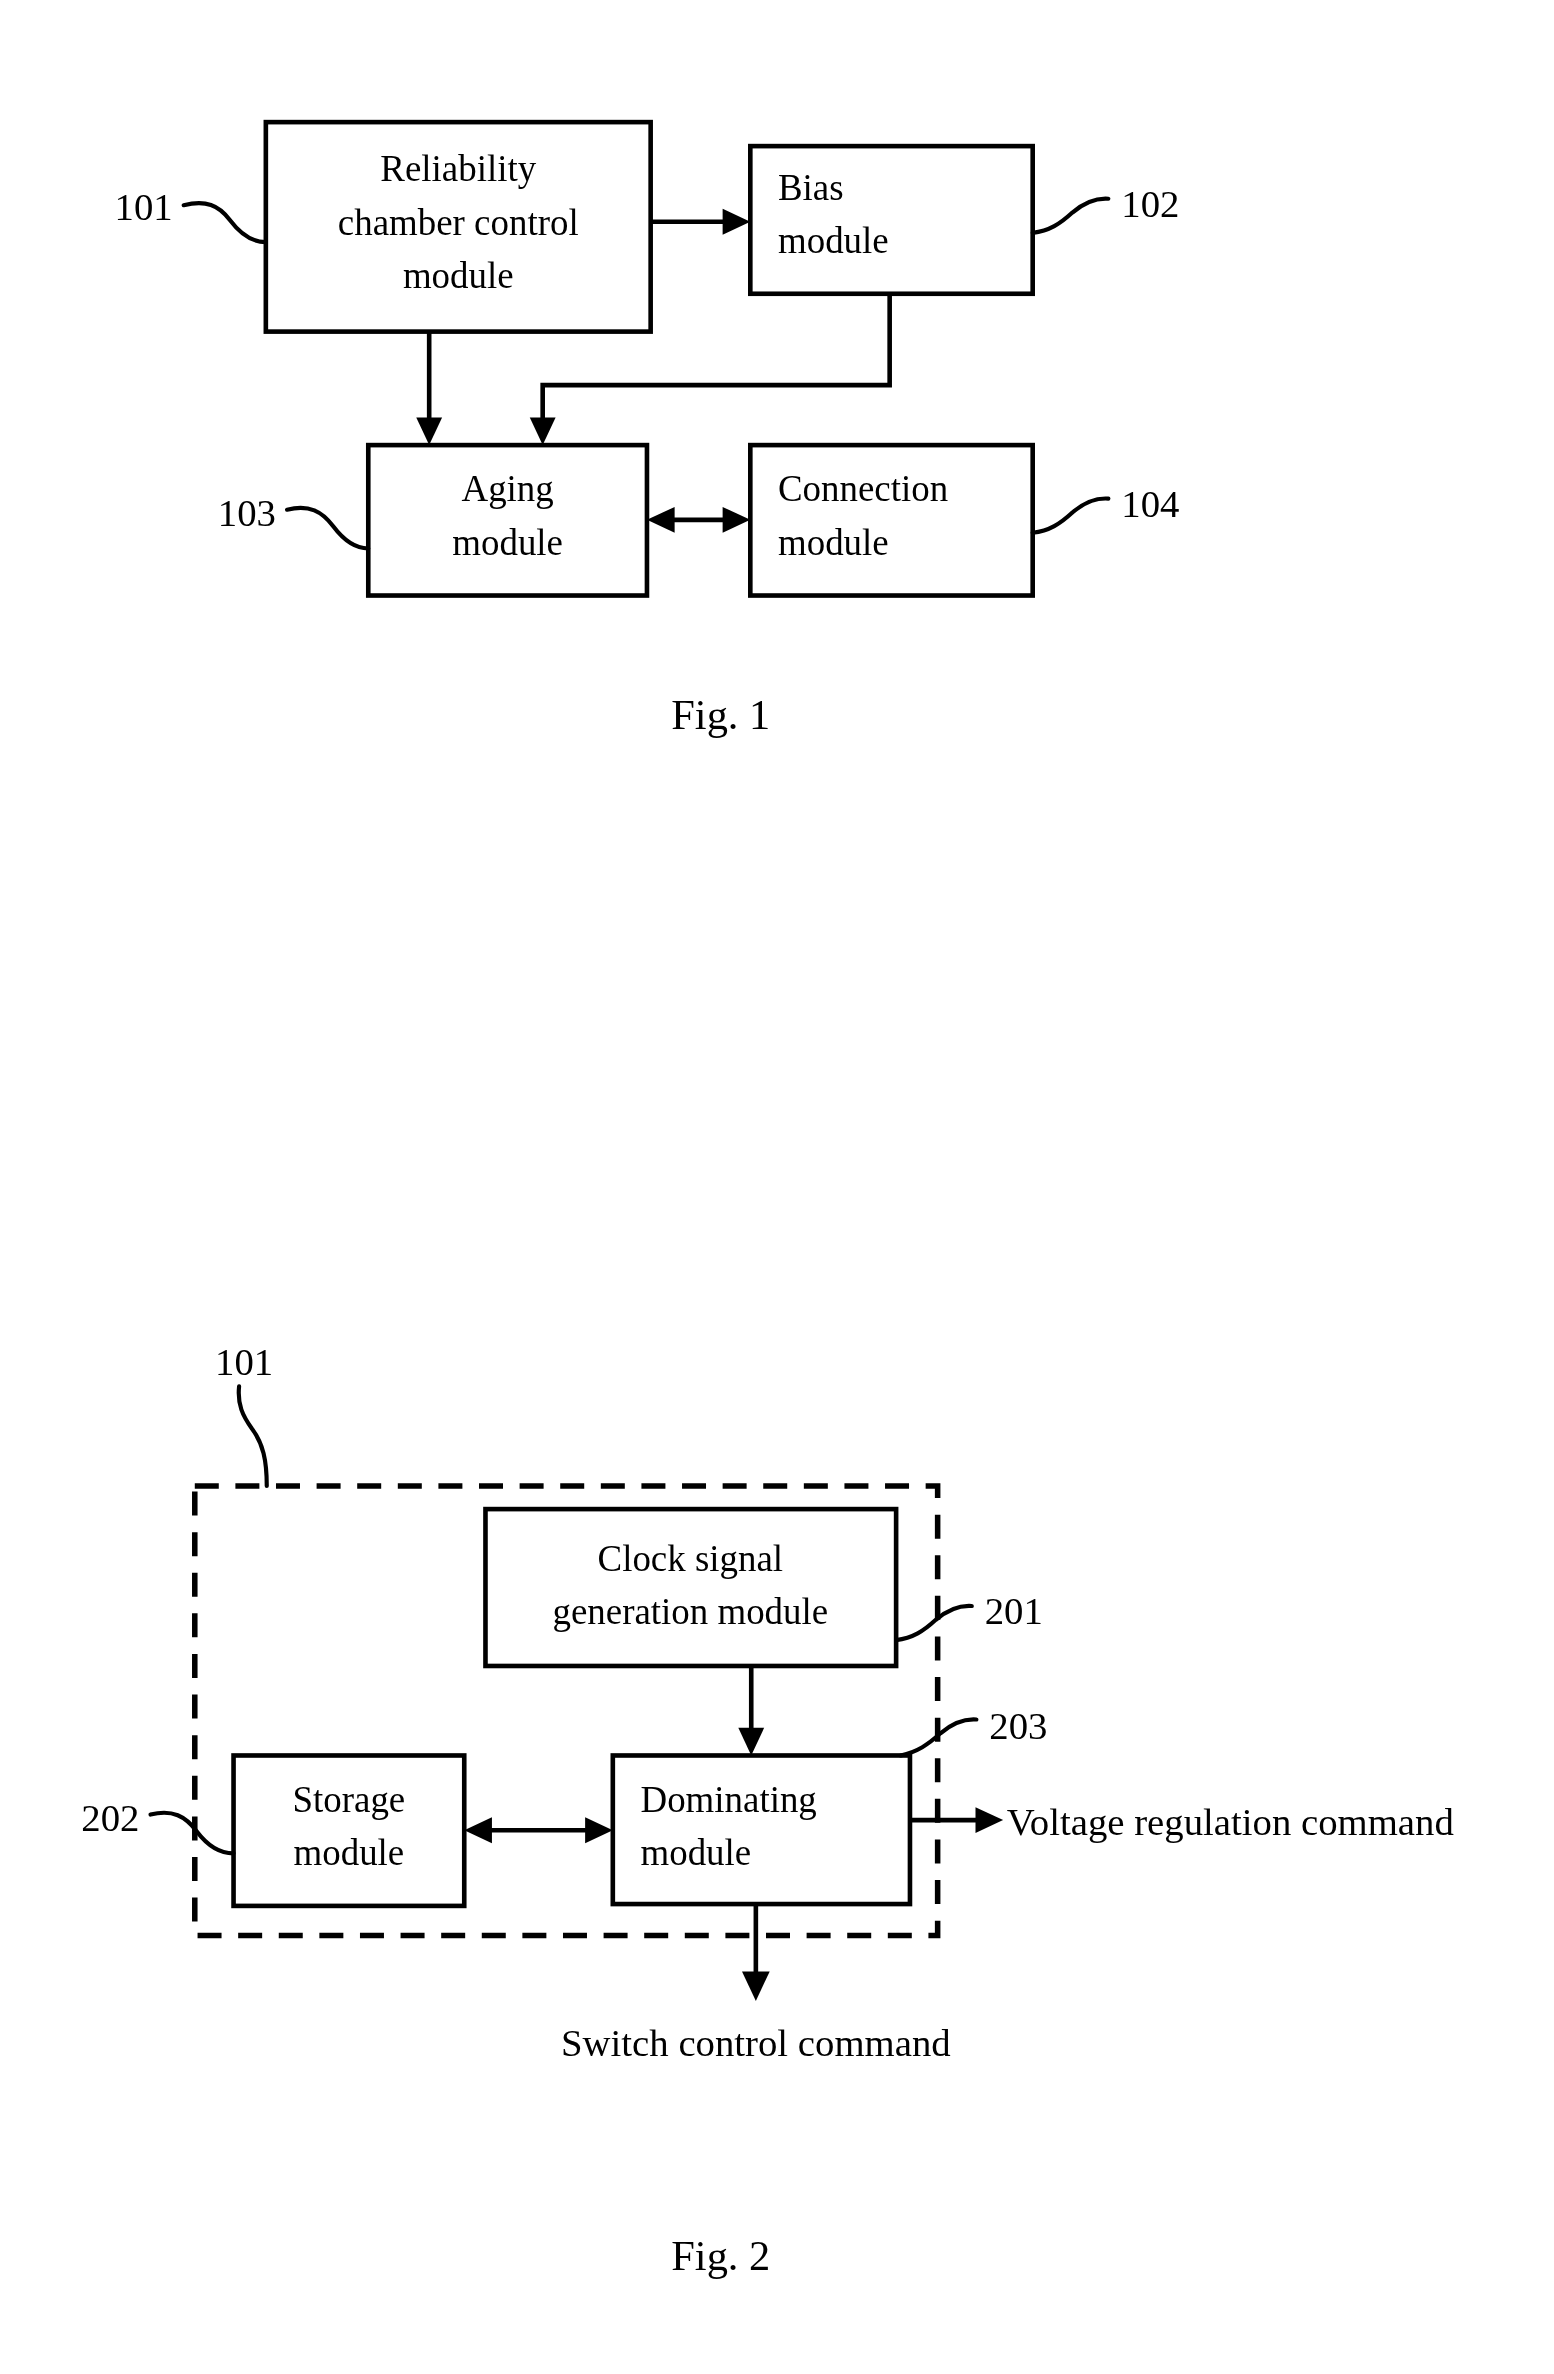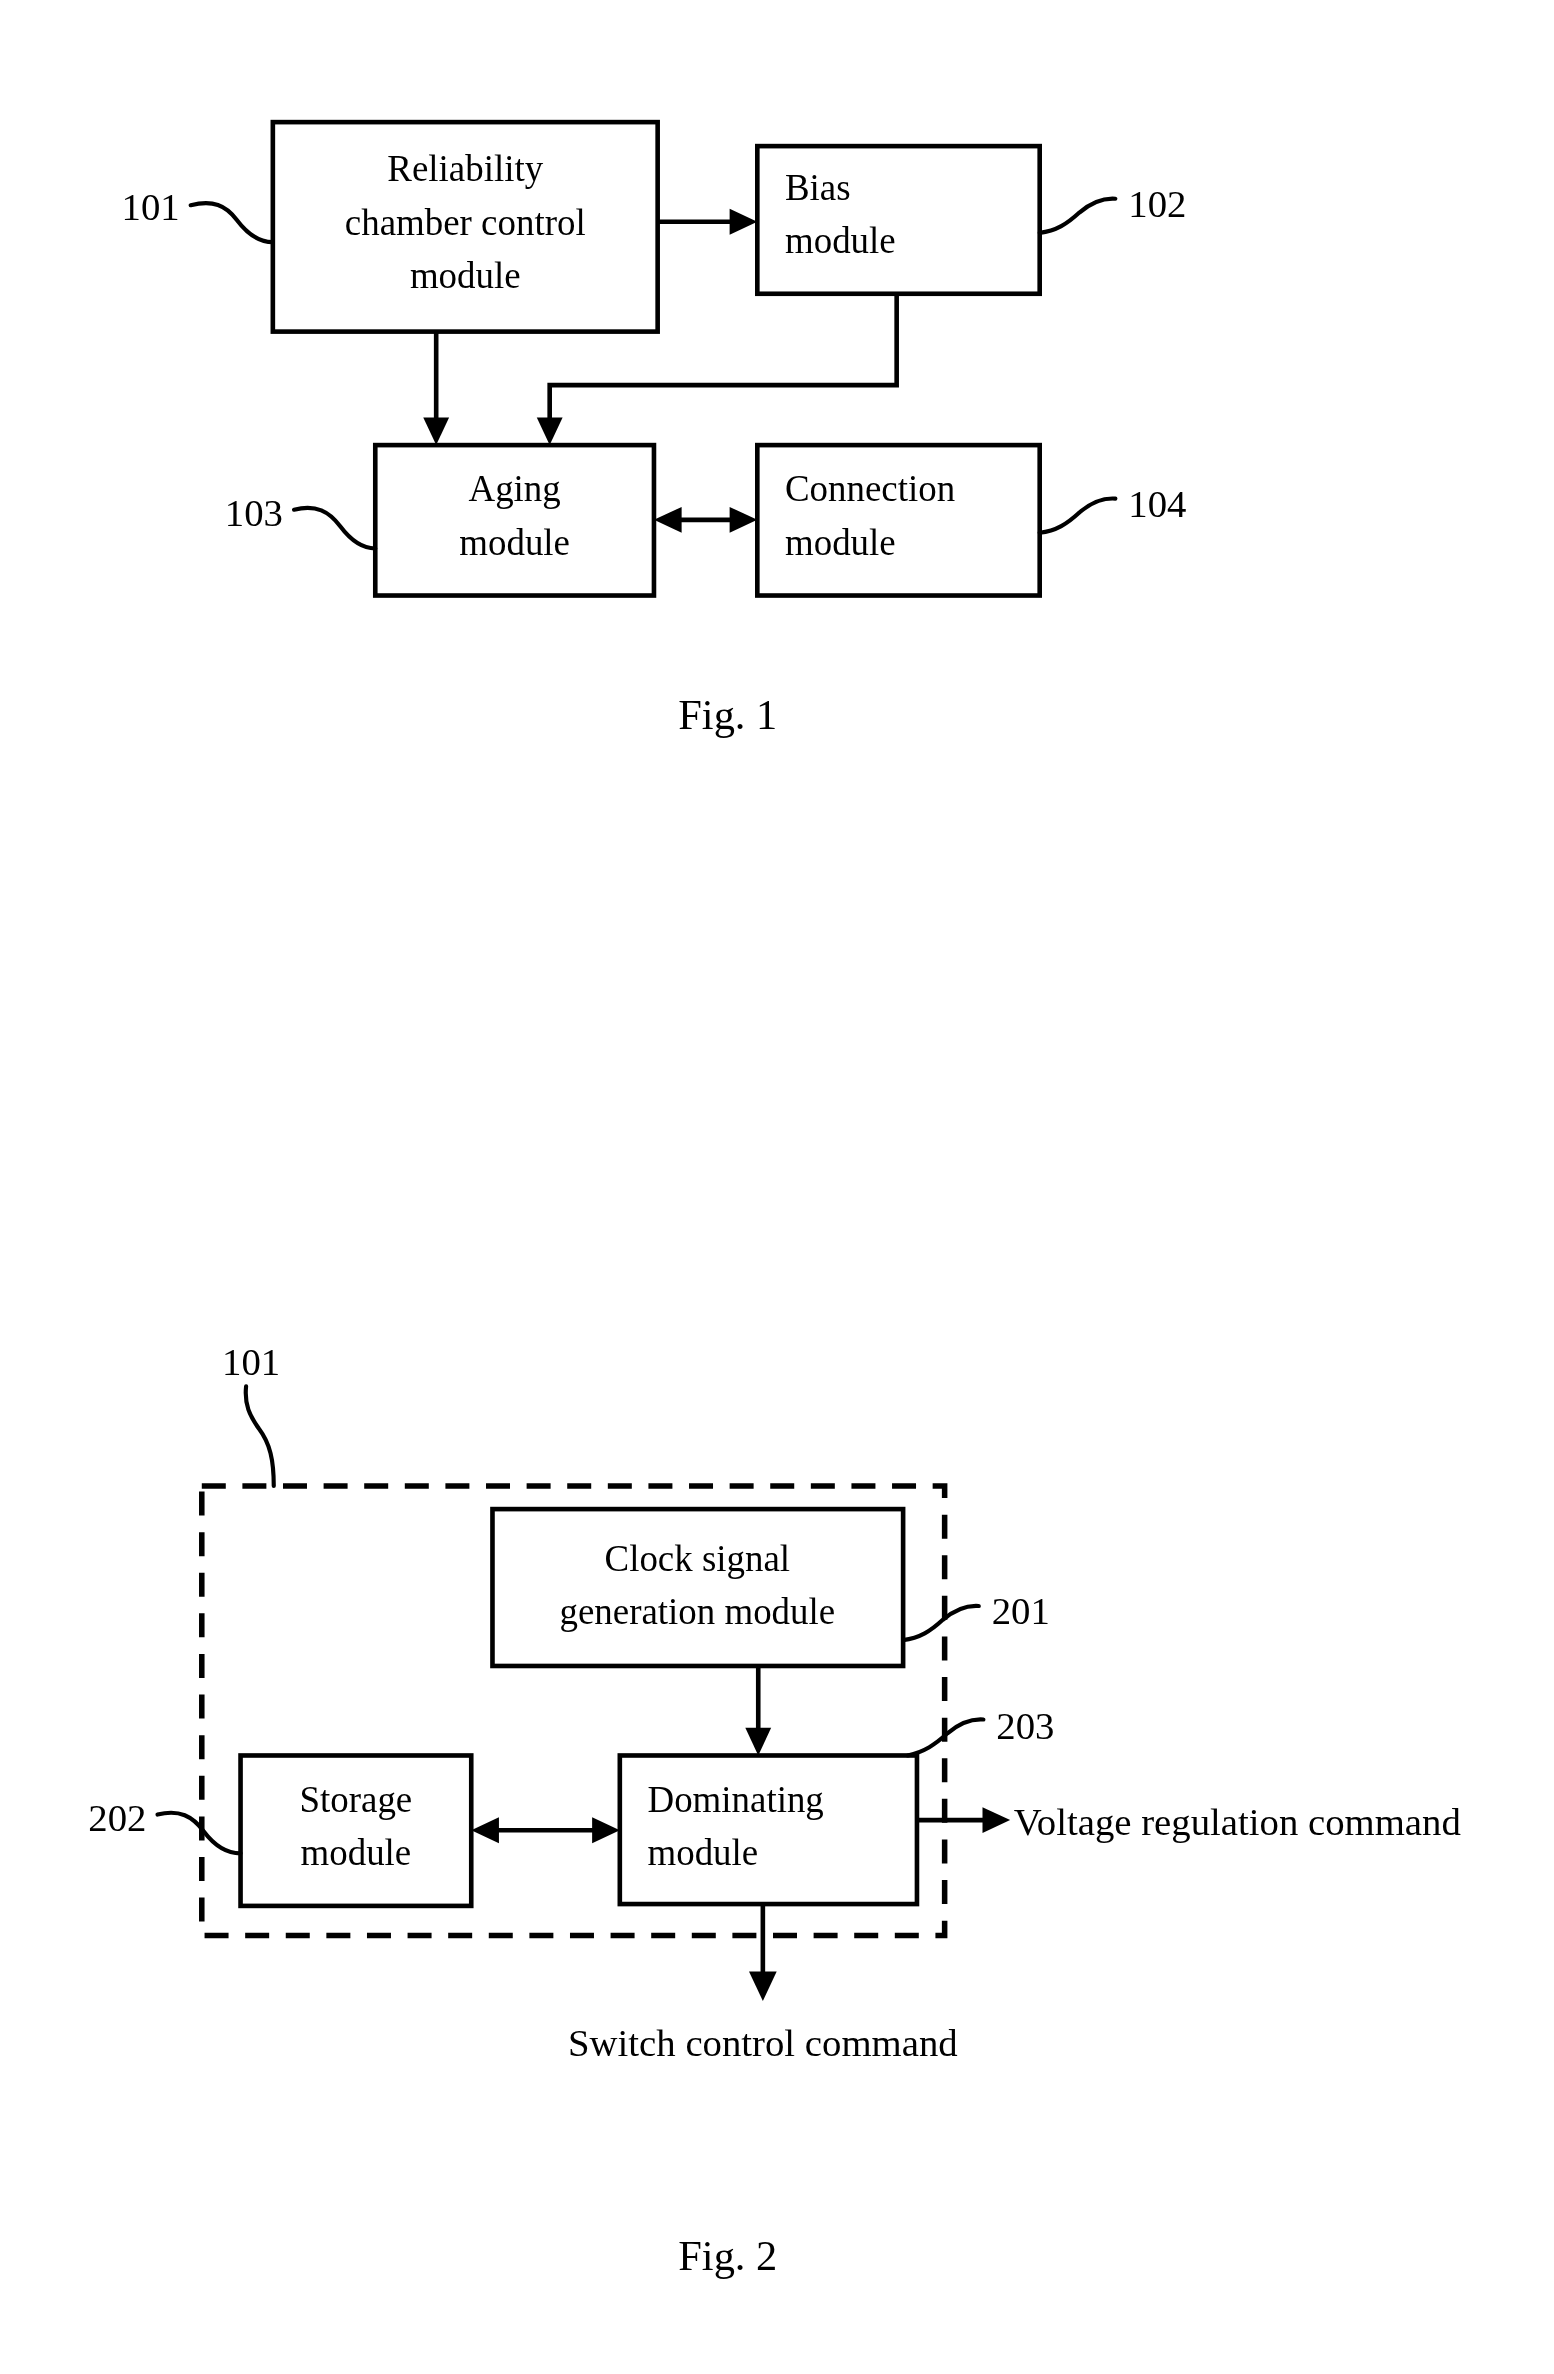--- a/index.html
+++ b/index.html
@@ -11,21 +11,21 @@
   body {
     width: 1554px;
     height: 2375px;
     position: relative;
     font-family: "Liberation Serif", "DejaVu Serif", serif;
     color: #000000;
     overflow: hidden;
   }
   #figure-sheet {
     position: absolute;
-    left: 8px;
+    left: 1px;
     top: 0;
     width: 1240px;
     height: 2375px;
   }
   svg {
     display: block;
   }
   .box-rect {
     fill: #ffffff;
     stroke: #000000;

